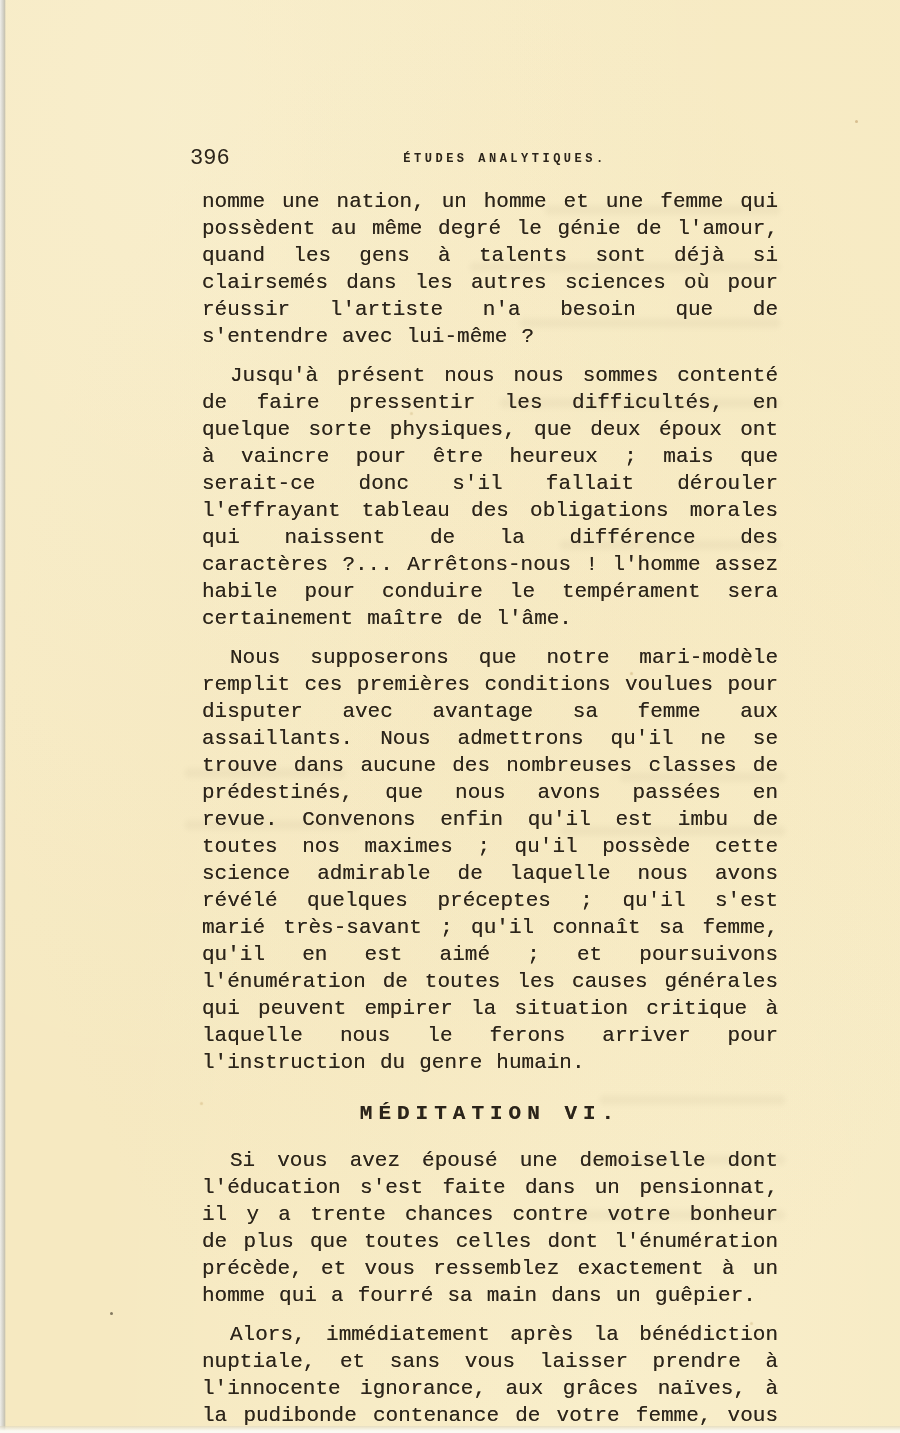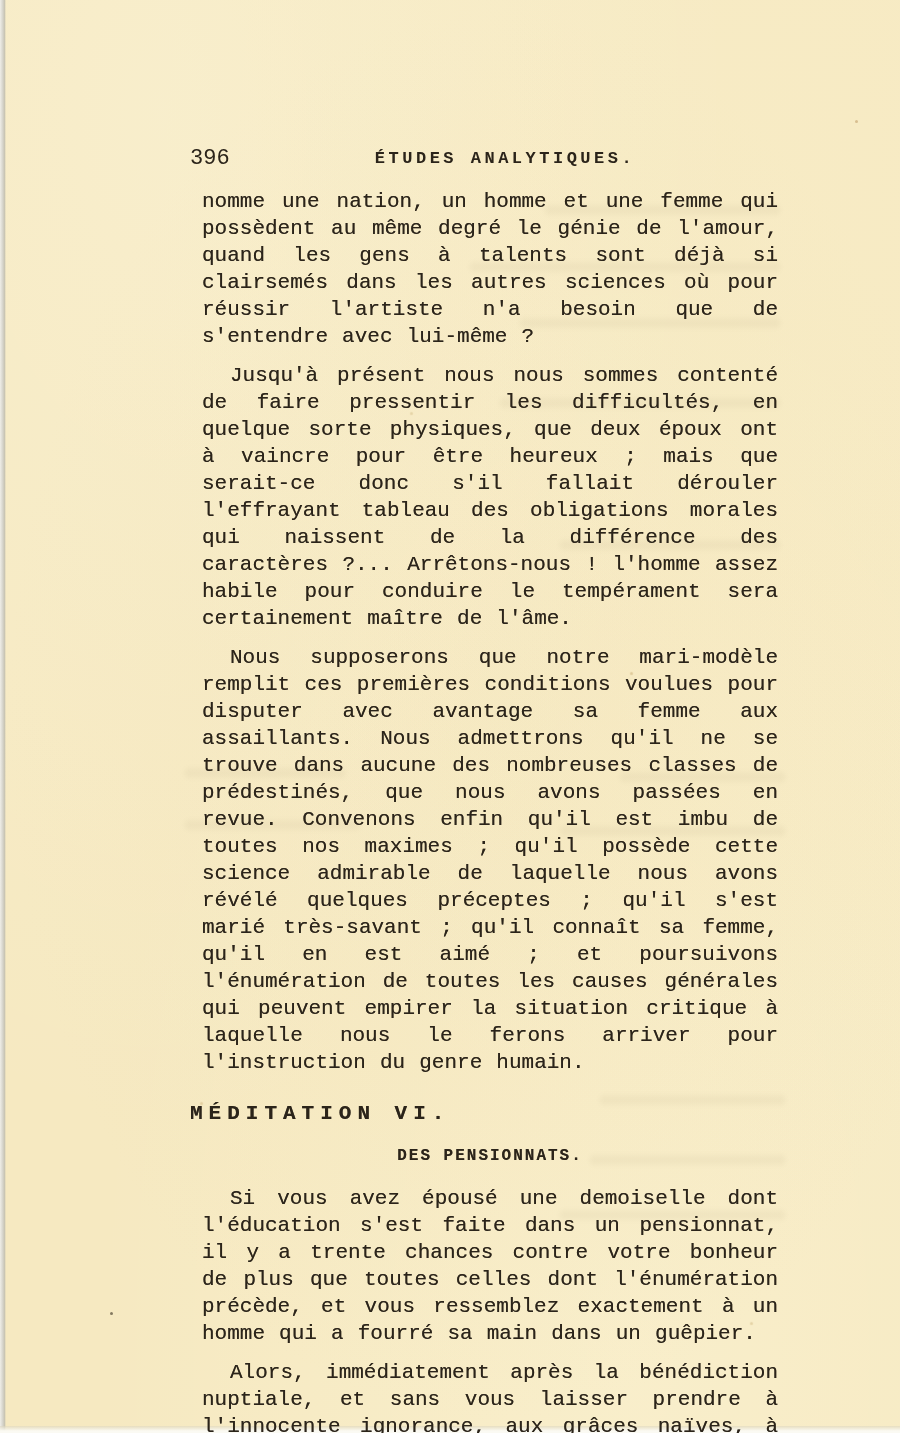--- a/index.html
+++ b/index.html
@@ -65,36 +65,37 @@
   }
   .pagehead {
     position: relative; height: 26px; margin-bottom: 16px;
   }
   .pagenum {
     position: absolute; left: 0; top: 0;
     font-size: 22px; line-height: 26px;
   }
   .runtitle {
     display: block; text-align: center;
-    font-size: 17px; line-height: 26px; font-weight: 700;
+    font-size: 12px; line-height: 26px; font-weight: 700;
     letter-spacing: 3.5px;
     padding-left: 30px;
   }
   .par {
     margin: 12px;
     font-size: 21px;
     line-height: 27px;
     text-align: justify;
     text-indent: 28px;
     word-spacing: 1.5px;
     text-shadow: 0 0 0.5px rgba(43,36,26,0.65);
   }
   .par.noindent { text-indent: 0; }
   .medhead {
     margin: 26px 0 22px 0;
+    text-align: center;
     font-size: 21px; font-weight: 600;
     letter-spacing: 6px;
     text-shadow: 0 0 0.5px rgba(43,36,26,0.65);
   }
   .medsub {
     margin: 0 0 20px 0;
     text-align: center;
     font-size: 16px; font-weight: 700;
     letter-spacing: 2px;
     text-shadow: 0 0 0.4px rgba(43,36,26,0.6);
@@ -136,21 +137,20 @@
     </div>
 
     <p class="par noindent">nomme une nation, un homme et une femme qui possèdent au même degré le génie de l'amour, quand les gens à talents sont déjà si clairsemés dans les autres sciences où pour réussir l'artiste n'a besoin que de s'entendre avec lui-même&nbsp;?</p>
 
     <p class="par">Jusqu'à présent nous nous sommes contenté de faire pressentir les difficultés, en quelque sorte physiques, que deux époux ont à vaincre pour être heureux&nbsp;; mais que serait-ce donc s'il fallait dérouler l'effrayant tableau des obligations morales qui naissent de la différence des caractères&nbsp;?... Arrêtons-nous&nbsp;! l'homme assez habile pour conduire le tempérament sera certainement maître de l'âme.</p>
 
     <p class="par">Nous supposerons que notre mari-modèle remplit ces premières conditions voulues pour disputer avec avantage sa femme aux assaillants. Nous admettrons qu'il ne se trouve dans aucune des nombreuses classes de prédestinés, que nous avons passées en revue. Convenons enfin qu'il est imbu de toutes nos maximes&nbsp;; qu'il possède cette science admirable de laquelle nous avons révélé quelques préceptes&nbsp;; qu'il s'est marié très-savant&nbsp;; qu'il connaît sa femme, qu'il en est aimé&nbsp;; et poursuivons l'énumération de toutes les causes générales qui peuvent empirer la situation critique à laquelle nous le ferons arriver pour l'instruction du genre humain.</p>
 
     <h2 class="medhead">MÉDITATION VI.</h2>
 
-    <h3 class="medsub">DES PENSIONNATS.</h3>
 
     <p class="par">Si vous avez épousé une demoiselle dont l'éducation s'est faite dans un pensionnat, il y a trente chances contre votre bonheur de plus que toutes celles dont l'énumération précède, et vous ressemblez exactement à un homme qui a fourré sa main dans un guêpier.</p>
 
     <p class="par"><span>Alors, immédiatement après la bénédiction nuptiale, et sans vous laisser prendre à l'innocente ignorance, aux grâces naïves, à la pudibonde contenance de votre femme, vous devez méditer et suivre les axiomes et les préceptes que nous développerons dans la Seconde Partie de ce livre. Vous mettrez même à exécution les rigueurs de la Troisième Partie, en exerçant sur-le-champ une active surveillance, en déployant une paternelle sollicitude à toute heure, car le lendemain même de votre mariage, la veille peut-être, il y avait </span><span class="ital">péril en la demeure.</span></p>
 
     <p class="par">En effet, souvenez-vous un peu de l'instruction secrète et appro-</p>
 
   </div>
 </div>
 

